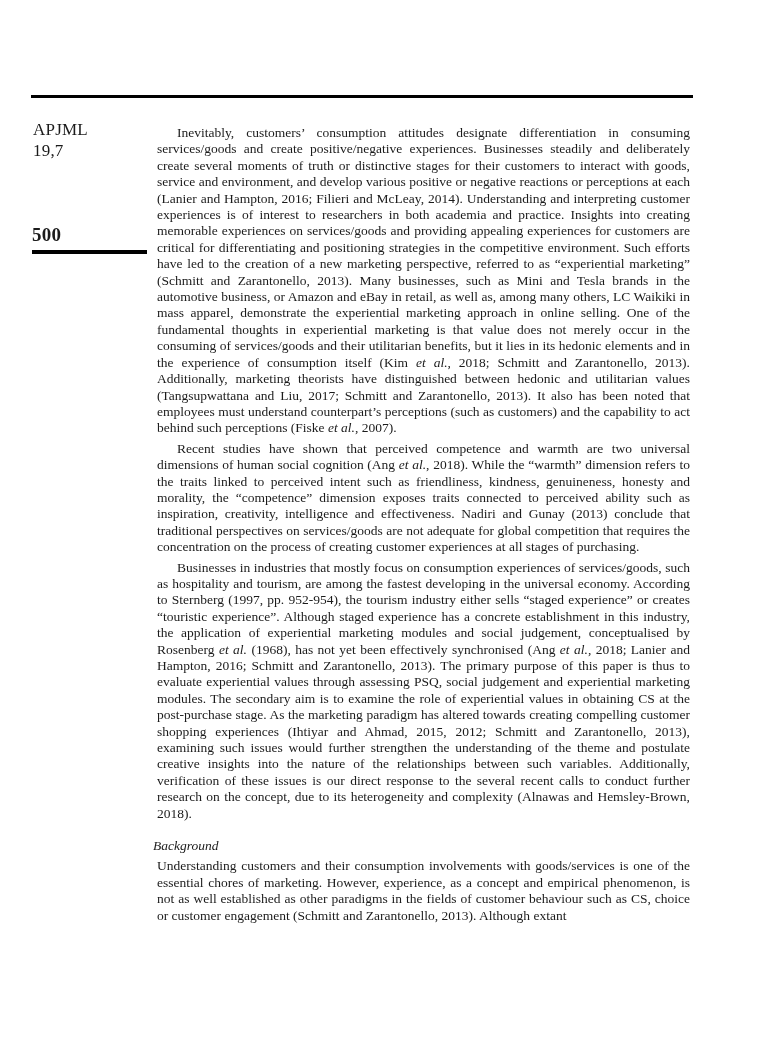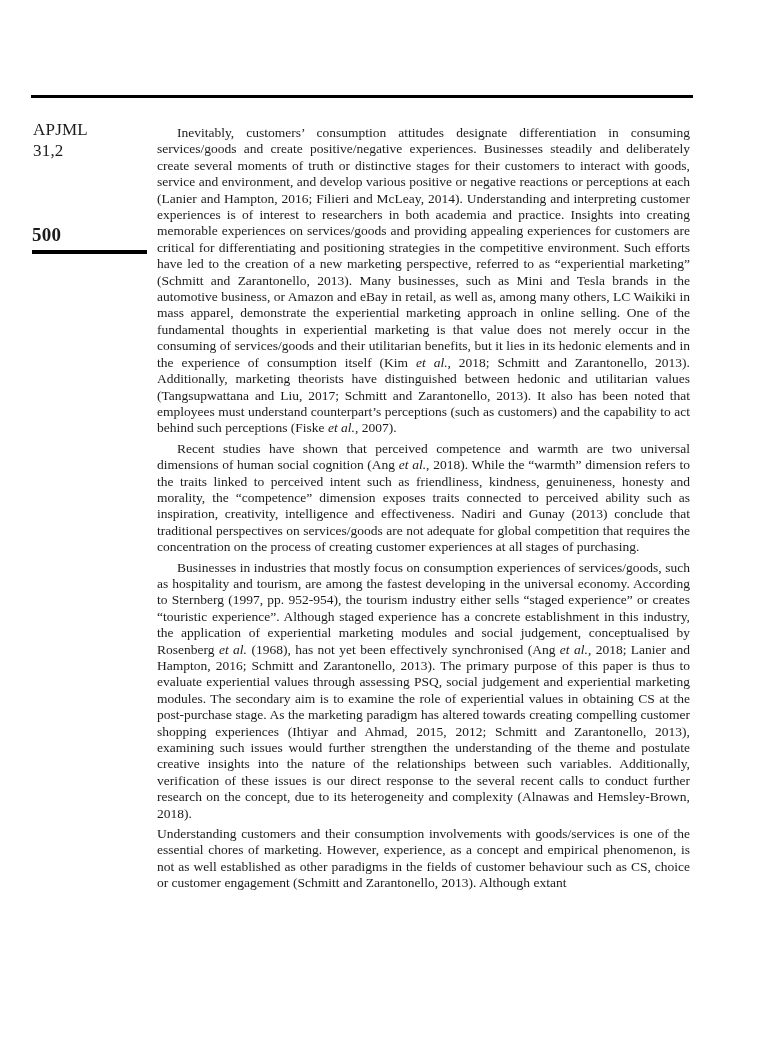--- a/index.html
+++ b/index.html
@@ -84,26 +84,27 @@
 </style>
 </head>
 <body>
 
 <div class="page">
 
   <div class="top-rule"></div>
 
   <div class="masthead">
     <div>APJML</div>
-    <div>31,2</div>
+    <div>19,7</div>
   </div>
 
   <div class="pagenum">500</div>
   <div class="pagenum-rule"></div>
 
   <div class="body-col">
     <p class="para indent"><span>Inevitably, customers’ consumption attitudes designate differentiation in consuming services/goods and create positive/negative experiences. Businesses steadily and deliberately create several moments of truth or distinctive stages for their customers to interact with goods, service and environment, and develop various positive or negative reactions or perceptions at each (Lanier and Hampton, 2016; Filieri and McLeay, 2014). Understanding and interpreting customer experiences is of interest to researchers in both academia and practice. Insights into creating memorable experiences on services/goods and providing appealing experiences for customers are critical for differentiating and positioning strategies in the competitive environment. Such efforts have led to the creation of a new marketing perspective, referred to as “experiential marketing” (Schmitt and Zarantonello, 2013). Many businesses, such as Mini and Tesla brands in the automotive business, or Amazon and eBay in retail, as well as, among many others, LC Waikiki in mass apparel, demonstrate the experiential marketing approach in online selling. One of the fundamental thoughts in experiential marketing is that value does not merely occur in the consuming of services/goods and their utilitarian benefits, but it lies in its hedonic elements and in the experience of consumption itself (Kim </span><span class="italic">et al.</span><span>, 2018; Schmitt and Zarantonello, 2013). Additionally, marketing theorists have distinguished between hedonic and utilitarian values (Tangsupwattana and Liu, 2017; Schmitt and Zarantonello, 2013). It also has been noted that employees must understand counterpart’s perceptions (such as customers) and the capability to act behind such perceptions (Fiske </span><span class="italic">et al.</span><span>, 2007).</span></p>
     <p class="para indent"><span>Recent studies have shown that perceived competence and warmth are two universal dimensions of human social cognition (Ang </span><span class="italic">et al.</span><span>, 2018). While the “warmth” dimension refers to the traits linked to perceived intent such as friendliness, kindness, genuineness, honesty and morality, the “competence” dimension exposes traits connected to perceived ability such as inspiration, creativity, intelligence and effectiveness. Nadiri and Gunay (2013) conclude that traditional perspectives on services/goods are not adequate for global competition that requires the concentration on the process of creating customer experiences at all stages of purchasing.</span></p>
     <p class="para indent"><span>Businesses in industries that mostly focus on consumption experiences of services/goods, such as hospitality and tourism, are among the fastest developing in the universal economy. According to Sternberg (1997, pp. 952-954), the tourism industry either sells “staged experience” or creates “touristic experience”. Although staged experience has a concrete establishment in this industry, the application of experiential marketing modules and social judgement, conceptualised by Rosenberg </span><span class="italic">et al.</span><span> (1968), has not yet been effectively synchronised (Ang </span><span class="italic">et al.</span><span>, 2018; Lanier and Hampton, 2016; Schmitt and Zarantonello, 2013). The primary purpose of this paper is thus to evaluate experiential values through assessing PSQ, social judgement and experiential marketing modules. The secondary aim is to examine the role of experiential values in obtaining CS at the post-purchase stage. As the marketing paradigm has altered towards creating compelling customer shopping experiences (Ihtiyar and Ahmad, 2015, 2012; Schmitt and Zarantonello, 2013), examining such issues would further strengthen the understanding of the theme and postulate creative insights into the nature of the relationships between such variables. Additionally, verification of these issues is our direct response to the several recent calls to conduct further research on the concept, due to its heterogeneity and complexity (Alnawas and Hemsley-Brown, 2018).</span></p>
+    <h3 class="section-heading">Background</h3>
     <p class="para"><span>Understanding customers and their consumption involvements with goods/services is one of the essential chores of marketing. However, experience, as a concept and empirical phenomenon, is not as well established as other paradigms in the fields of customer behaviour such as CS, choice or customer engagement (Schmitt and Zarantonello, 2013). Although extant</span></p>
   </div>
 
 </div>
 
 </body></html>

